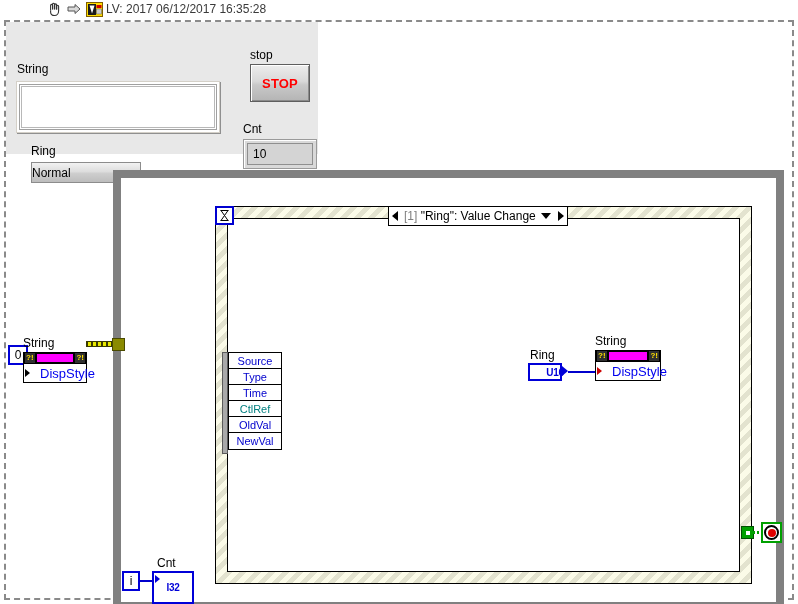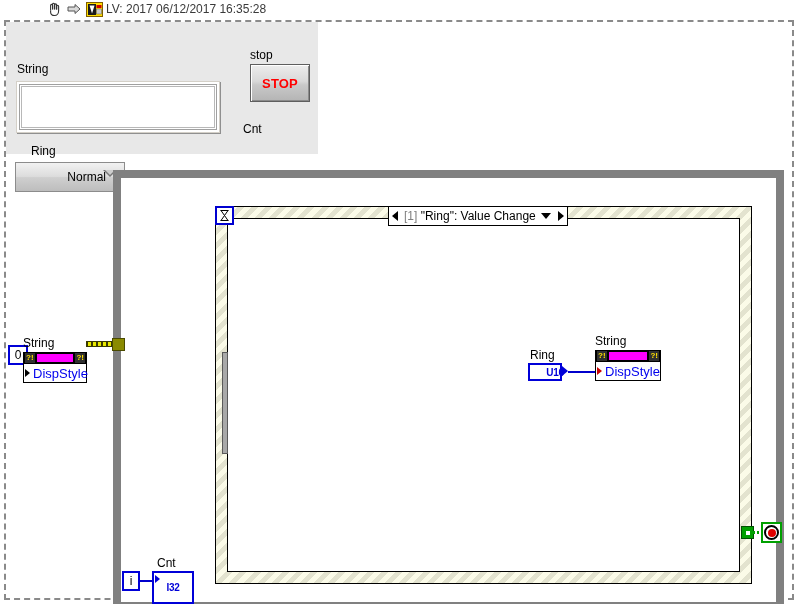--- a/index.html
+++ b/index.html
@@ -33,24 +33,24 @@
   #str-ctrl{
     position:absolute;left:11px;top:60px;width:202px;height:50px;
     background:#ffffff;
     border:2px solid #ffffff;
     box-shadow: inset 0 0 0 1px #a0a0a0, 0 0 0 1px #d4d0c8, 1px 1px 0 1px #8f8f8f;
     box-sizing:border-box;
   }
   #str-ctrl-inner{position:absolute;inset:2px;background:#fff;border:1px solid #b8b8b8;}
   
   #ring-ctrl{
-    position:absolute;left:9px;top:140px;width:110px;height:30px;
+    position:absolute;left:25px;top:140px;width:110px;height:21px;
     background:linear-gradient(180deg,#f2f2f2 0%,#dcdcdc 48%,#cfcfcf 52%,#bdbdbd 100%);
     border:1px solid #8c8c8c;box-sizing:border-box;
-    display:flex;align-items:center;justify-content:flex-end;position:absolute;
+    display:flex;align-items:center;justify-content:flex-start;position:absolute;
   }
   #ring-val{font-size:12px;color:#000;margin-right:18px;}
   #ring-tri{
     position:absolute;right:7px;top:7px;width:0;height:0;
     border-left:7px solid transparent;border-right:7px solid transparent;border-top:7px solid #777;
   }
   #ring-tri:after{
     content:"";position:absolute;left:-5px;top:-7px;width:0;height:0;
     border-left:5px solid transparent;border-right:5px solid transparent;border-top:5px solid #cdcdcd;
   }
@@ -120,21 +120,21 @@
   .prop-title{position:absolute;top:-16px;left:0;font-size:12px;color:#000;white-space:nowrap;}
   .prop-hdr{
     width:100%;height:12px;background:#000;border:1px solid #000;box-sizing:border-box;
     display:flex;align-items:center;justify-content:space-between;padding:0 1px;
   }
   .prop-hdr .q{font-size:8px;color:#ffe000;font-weight:bold;line-height:10px;font-family:"Liberation Sans",sans-serif;background:#303030;padding:0 1px;}
   .prop-hdr .bar{flex:1;height:8px;background:#ff00ff;margin:0 2px;}
   .prop-body{
     position:relative;border:1px solid #000;border-top:none;box-sizing:border-box;
     background:#ffffff;height:19px;line-height:19px;color:#0000ee;font-size:13px;
-    padding-left:9px;white-space:nowrap;
+    padding-left:16px;white-space:nowrap;
   }
   .prop-in-arrow{
     position:absolute;left:1px;top:5px;width:0;height:0;
     border-top:4px solid transparent;border-bottom:4px solid transparent;border-left:5px solid #000;
   }
   .prop-in-arrow.red{border-left-color:#cc0000;}
   
   #pn-left{left:23px;top:352px;width:64px;}
   #pn-right{left:595px;top:350px;width:66px;}
   
@@ -239,20 +239,23 @@
     <span id="ring-val">Normal</span>
     <span id="ring-tri"></span>
   </div>
 
   <div class="fp-label" style="left:244px;top:26px;">stop</div>
   <div id="stop-btn">
     <span id="stop-lbl">STOP</span>
   </div>
 
   <div class="fp-label" style="left:237px;top:100px;">Cnt</div>
+  <div id="cnt-ctrl">
+    <div id="cnt-inner">10</div>
+  </div>
 </div>
 
 <div id="while-loop"></div>
 
 <div id="wire-ref"></div>
 <div id="tunnel-ref"></div>
 
 <div id="const-zero">0</div>
 <div id="wire-zero"></div>
 
@@ -289,20 +292,28 @@
     </span>
     <span id="ev-down"></span>
     <span class="ev-arrow">
       <span class="tri-r"></span>
     </span>
   </div>
 </div>
 
 <div id="ev-data-node">
   <div id="ev-data-bar"></div>
+  <div id="ev-data-list">
+    <div class="ev-item ev-blue">Source</div>
+    <div class="ev-item ev-blue">Type</div>
+    <div class="ev-item ev-blue">Time</div>
+    <div class="ev-item ev-teal">CtlRef</div>
+    <div class="ev-item ev-blue">OldVal</div>
+    <div class="ev-item ev-blue">NewVal</div>
+  </div>
 </div>
 
 <div id="ring-term-label">Ring</div>
 <div id="ring-term">
   <span>U16</span>
 </div>
 <div id="ring-term-arrow"></div>
 <div id="wire-ring"></div>
 
 <div class="prop-node" id="pn-right">

